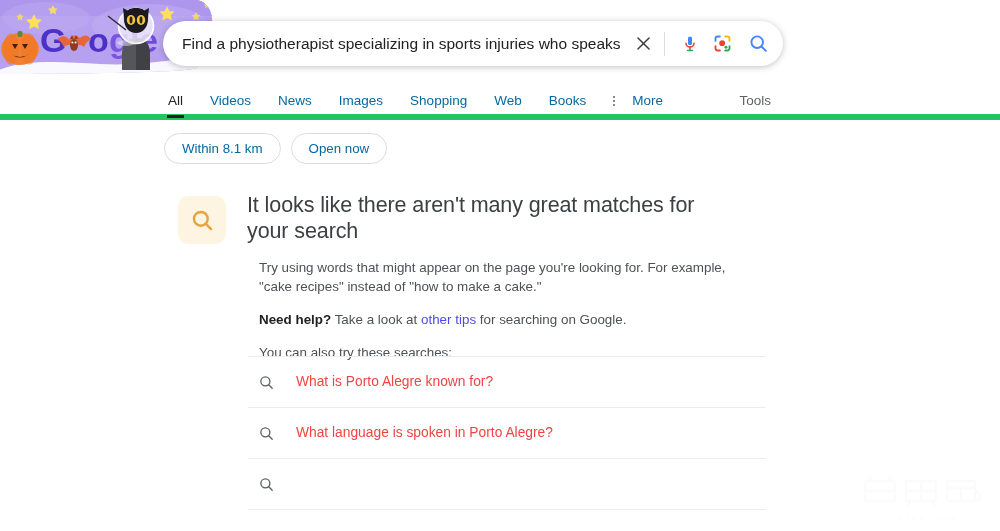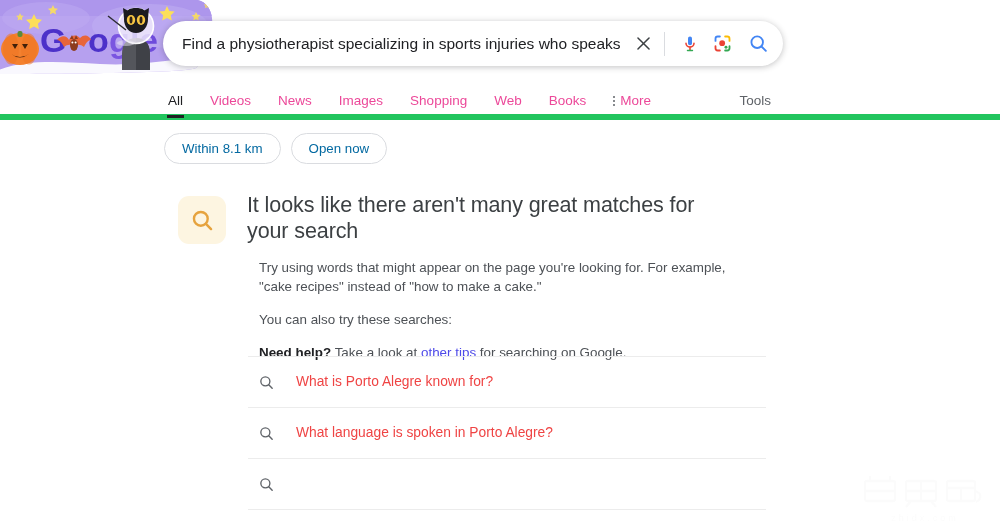--- a/index.html
+++ b/index.html
@@ -91,21 +91,21 @@
     position: absolute;
     left: 168px;
     top: 0;
     display: flex;
     align-items: flex-start;
     height: 36px;
   }
   .tab {
     position: relative;
     font-size: 13.5px;
-    color: #ec4899;
+    color: #0369a1;
     padding: 9px 0 0 0;
     margin-right: 27px;
     cursor: pointer;
     white-space: nowrap;
     line-height: 16px;
   }
   .tab.active {
     color: #202124;
     font-weight: normal;
   }
@@ -114,21 +114,21 @@
     position: absolute;
     left: -1px;
     right: -1px;
     bottom: -9px;
     height: 3px;
     background: #202124;
   }
   .tab-more {
     display: flex;
     align-items: center;
-    gap: 5px;
+    gap: 17px;
   }
   .kebab {
     display: inline-flex;
     flex-direction: column;
     gap: 2px;
   }
   .kebab i {
     display: block;
     width: 2px;
     height: 2px;
@@ -405,24 +405,24 @@
       <div class="res-icon">
         <svg width="25" height="25" viewBox="0 0 24 24" aria-hidden="true">
           <circle cx="10.4" cy="10.4" r="6.6" stroke="#e6a33e" stroke-width="2.3" fill="none"></circle>
           <path d="M15.3 15.3 L20.2 20.2" stroke="#e6a33e" stroke-width="2.4" stroke-linecap="round"></path>
         </svg>
       </div>
       <h2 class="res-title">It looks like there aren't many great matches for your search</h2>
     </div>
     <div class="res-body">
       <p class="res-p">Try using words that might appear on the page you're looking for. For example, "cake recipes" instead of "how to make a cake."</p>
-      <p class="res-p">You can also try these searches:</p>
       <p class="res-p">
         <b>Need help?</b><span> Take a look at </span><a class="res-link" href="#">other tips</a><span> for searching on Google.</span>
       </p>
+      <p class="res-p">You can also try these searches:</p>
     </div>
   </div>
 
   <div class="suggestions">
     <div class="sugg-row">
       <span class="sugg-icon">
         <svg width="17" height="17" viewBox="0 0 24 24" aria-hidden="true">
           <circle cx="10.4" cy="10.4" r="6.4" stroke="#5f6368" stroke-width="1.9" fill="none"></circle>
           <path d="M15.2 15.2 L20 20" stroke="#5f6368" stroke-width="2" stroke-linecap="round"></path>
         </svg>

